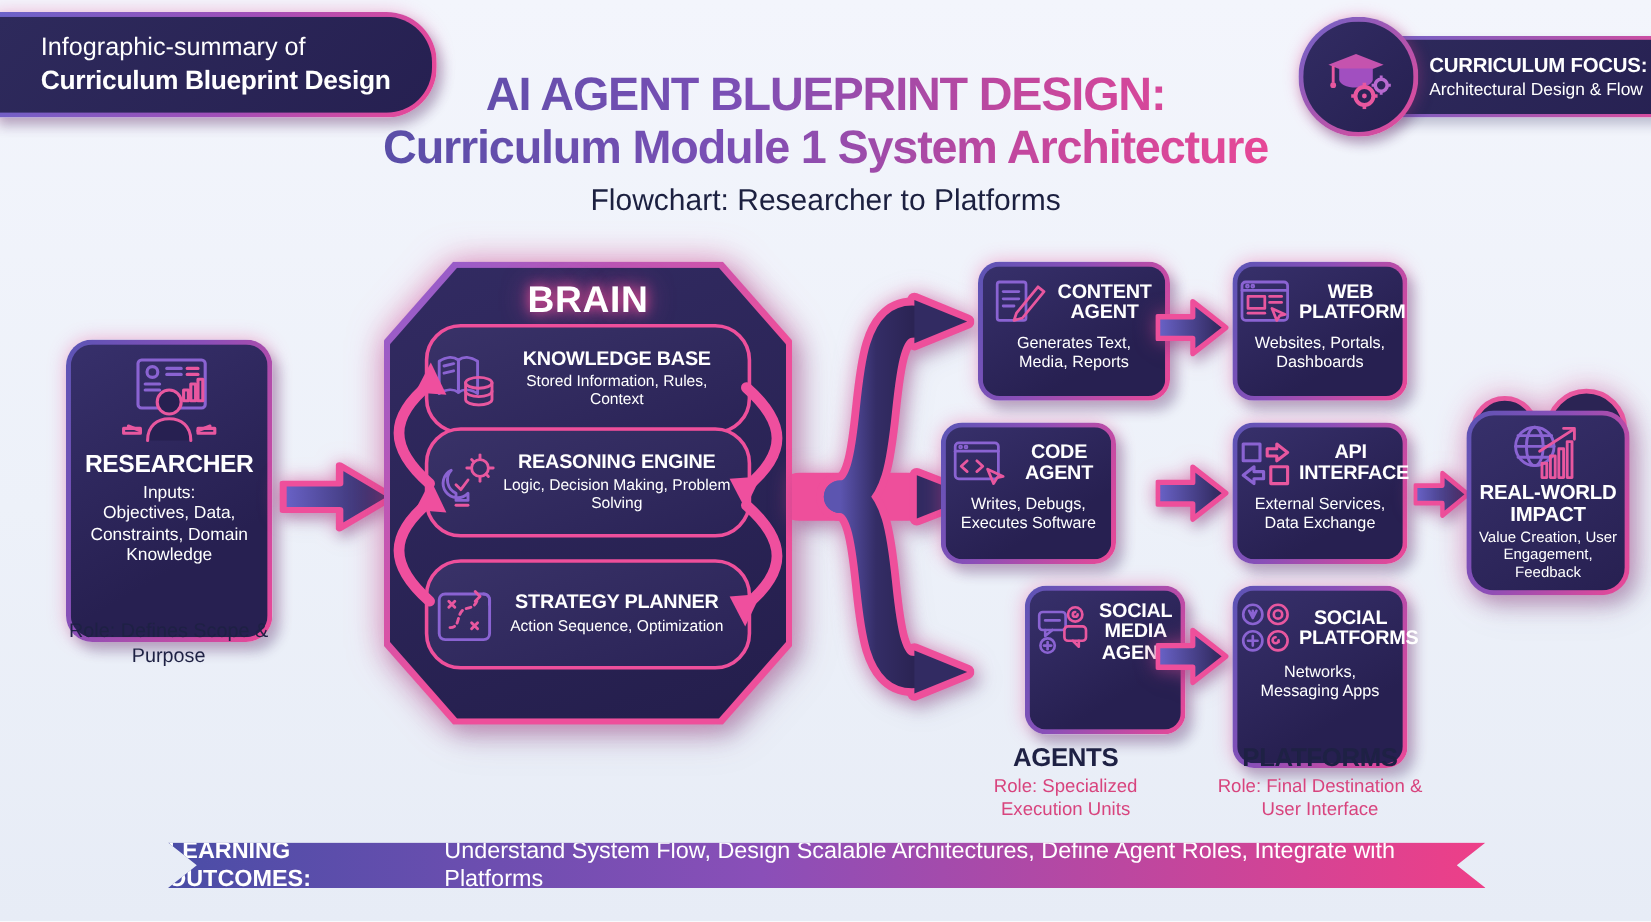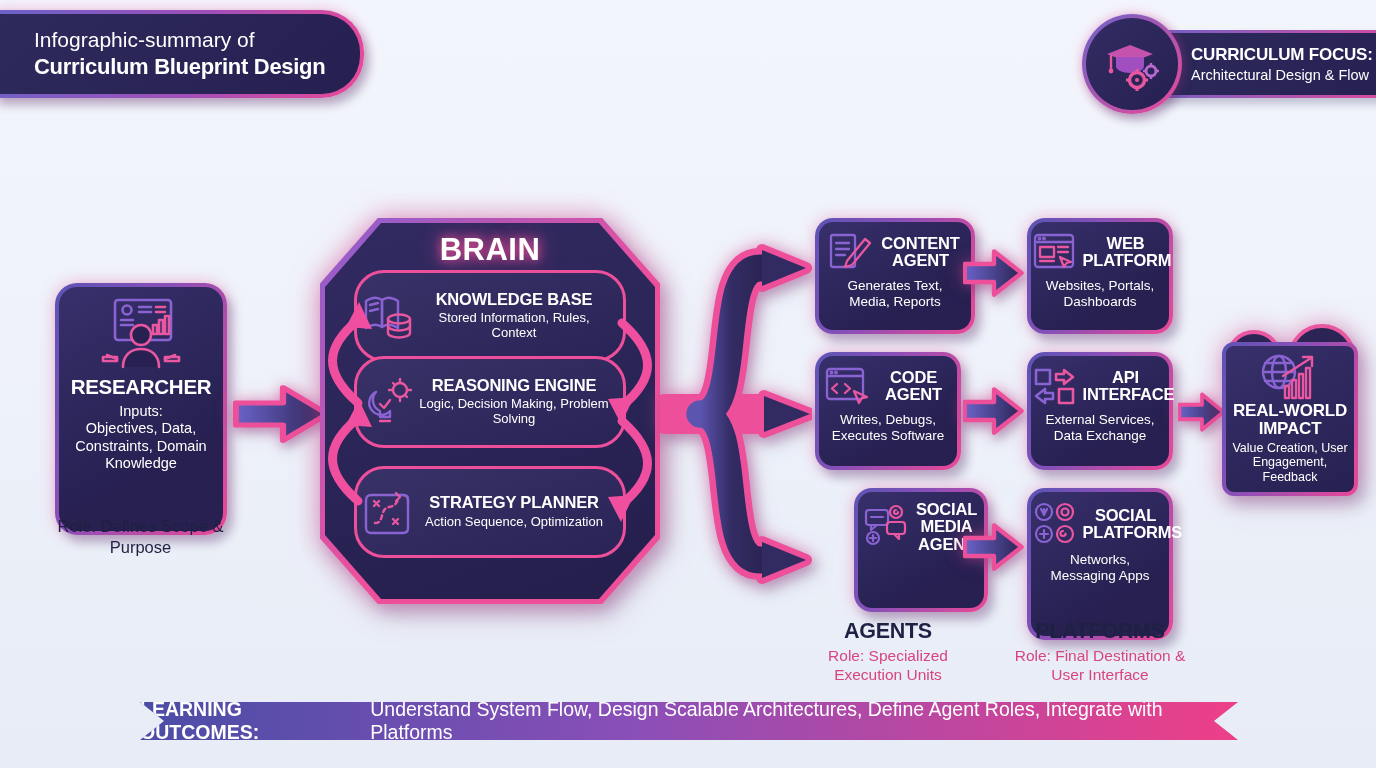--- a/index.html
+++ b/index.html
@@ -79,33 +79,33 @@
   .bm-desc{font-size:13px;line-height:1.15;margin-top:3px;}
   .brain-arcs{position:absolute;inset:0;pointer-events:none;}
 
   
   .flow-arrow{position:absolute;filter:drop-shadow(0 0 8px rgba(238,79,155,.55)) drop-shadow(3px 5px 5px rgba(40,35,90,.3));}
   .trident{position:absolute;left:660px;top:228px;
     filter:drop-shadow(0 0 9px rgba(238,79,155,.5)) drop-shadow(4px 6px 6px rgba(40,35,90,.3));}
 
   
   .agent-content{left:815px;top:218px;width:160px;height:116px;}
-  .agent-code{left:815px;top:352px;width:146px;height:118px;}
+  .agent-code{left:784px;top:352px;width:146px;height:118px;}
   .agent-social{left:815px;top:488px;width:134px;height:124px;margin-left:39px;}
   .plat-web{left:1027px;top:218px;width:146px;height:116px;}
   .plat-api{left:1027px;top:352px;width:146px;height:118px;}
   .plat-social{left:1027px;top:488px;width:146px;height:152px;}
 
   
   .impact{position:absolute;left:1222px;top:342px;width:136px;height:154px;
     filter:drop-shadow(0 0 13px rgba(236,72,150,.45)) drop-shadow(6px 8px 7px rgba(40,35,90,.3));}
   .impact-bump{position:absolute;border-radius:50%;background:#2b2454;border:4px solid #e8579f;box-sizing:border-box;}
   .bump1{width:56px;height:56px;left:4px;top:-12px;}
   .bump2{width:68px;height:68px;right:2px;top:-18px;}
-  .impact-body{position:absolute;inset:0;border-radius:12px;border:4px solid transparent;
+  .impact-body{position:absolute;inset:0;border-radius:23px;border:4px solid transparent;
     background:linear-gradient(150deg,#37306b,#272051) padding-box,
                linear-gradient(115deg,#5b54b5,#8a4fb8 40%,#ec4896 100%) border-box;
     color:#fff;text-align:center;box-sizing:border-box;}
   .impact-title{font-weight:700;font-size:17px;line-height:1.05;margin-top:2px;letter-spacing:-.2px;}
   .impact-desc{font-size:12.5px;line-height:1.18;margin-top:3px;padding:0 6px;}
 
   
   .col-label{position:absolute;width:186px;text-align:center;}
   .agents-label{left:795px;top:619px;}
   .platforms-label{left:1007px;top:619px;}
@@ -157,20 +157,25 @@
         <g stroke="#b86ad0" stroke-width="2.4">
           <line x1="48" y1="26" x2="48" y2="29"></line>
             <line x1="48" y1="39" x2="48" y2="42"></line>
           <line x1="40" y1="34" x2="43" y2="34"></line>
             <line x1="53" y1="34" x2="56" y2="34"></line>
         </g>
       </svg>
     </span>
   </div>
 
+  <div class="header">
+    <div class="h-line">AI AGENT BLUEPRINT DESIGN:</div>
+    <div class="h-line">Curriculum Module 1 System Architecture</div>
+    <div class="h-sub">Flowchart: Researcher to Platforms</div>
+  </div>
 
   <div class="nbox researcher">
     <div style="margin-top:10px;display:flex;justify-content:center;">
       <svg width="92" height="76" viewBox="0 0 92 76" fill="none" stroke-width="2.6" stroke-linecap="round" stroke-linejoin="round">
         <rect x="20" y="3" width="56" height="40" rx="3" class="st-p"></rect>
         <circle cx="32" cy="13" r="4.5" class="st-p"></circle>
         <line x1="26" y1="23" x2="38" y2="23" class="st-p"></line>
           <line x1="26" y1="28" x2="38" y2="28" class="st-p"></line>
         <line x1="44" y1="10" x2="56" y2="10" class="st-p"></line>
           <line x1="44" y1="15" x2="56" y2="15" class="st-p"></line>

